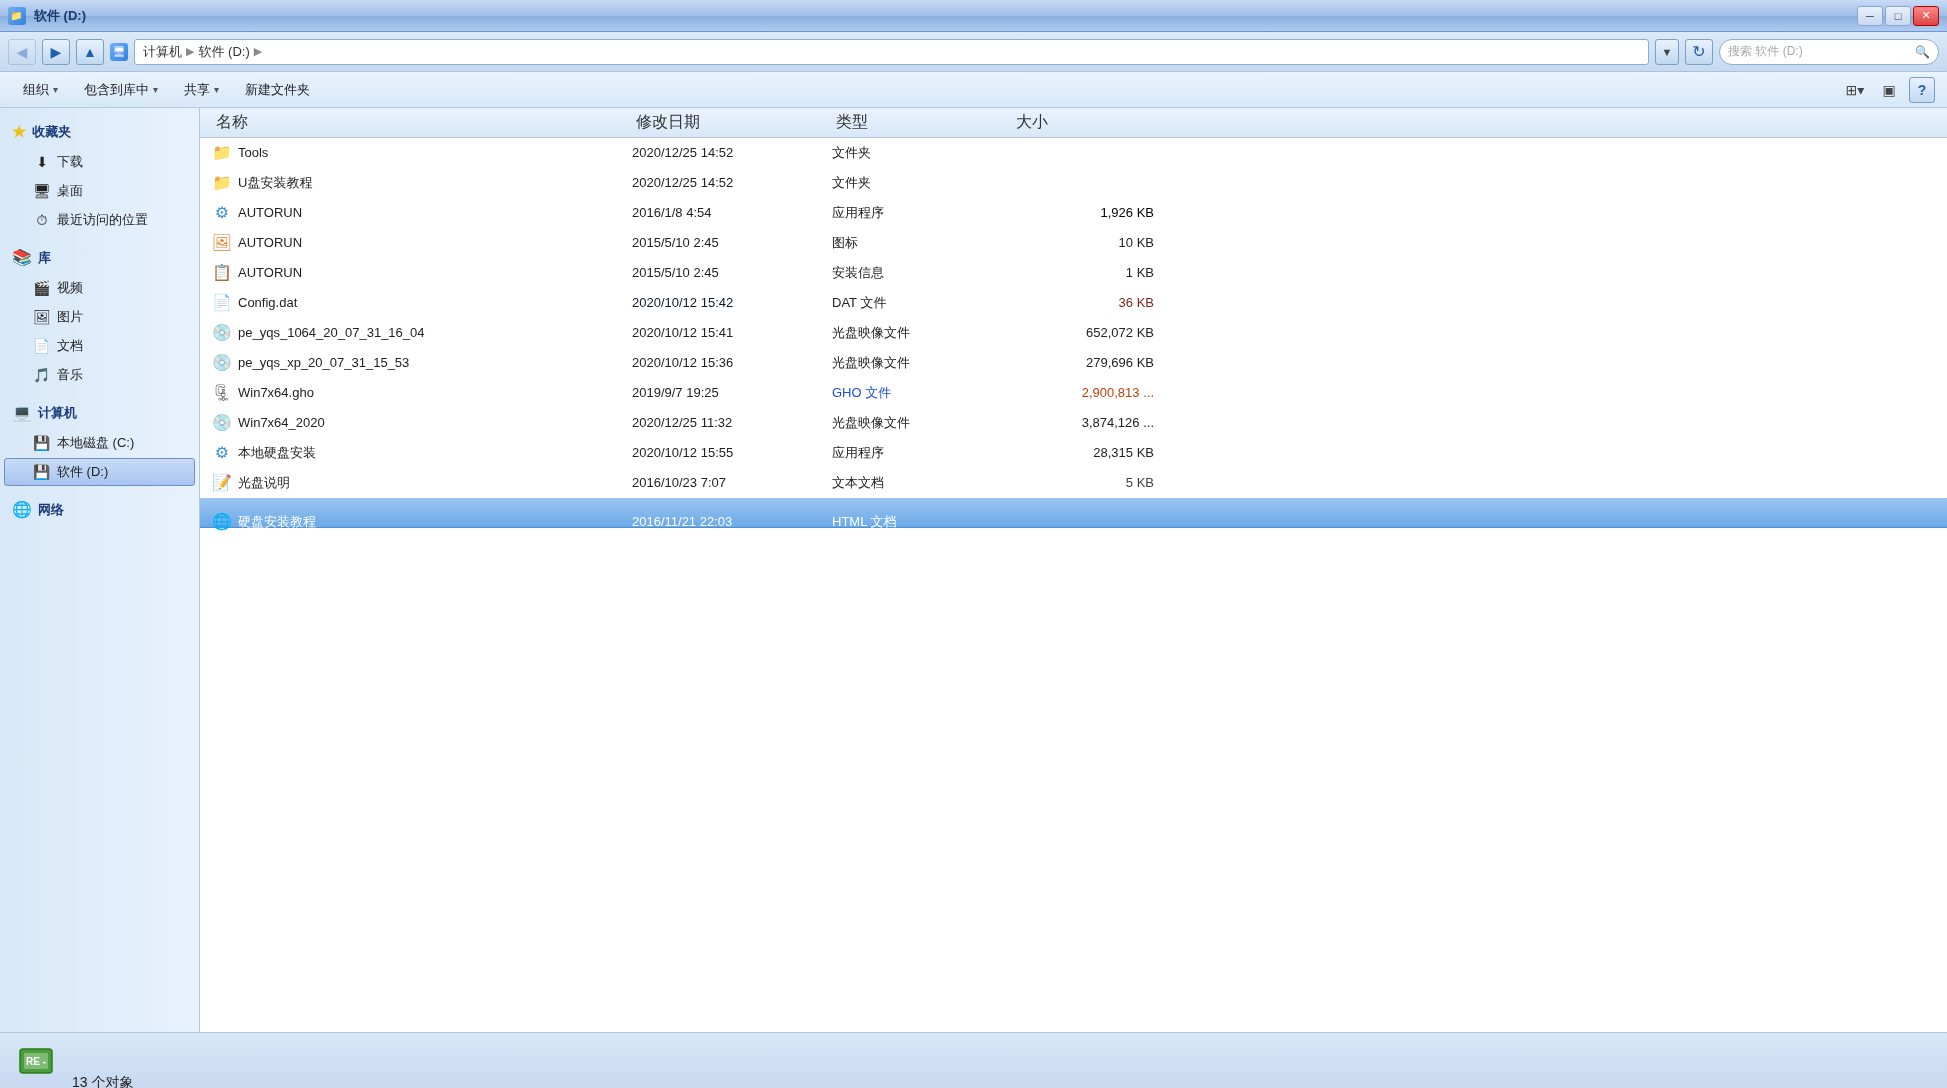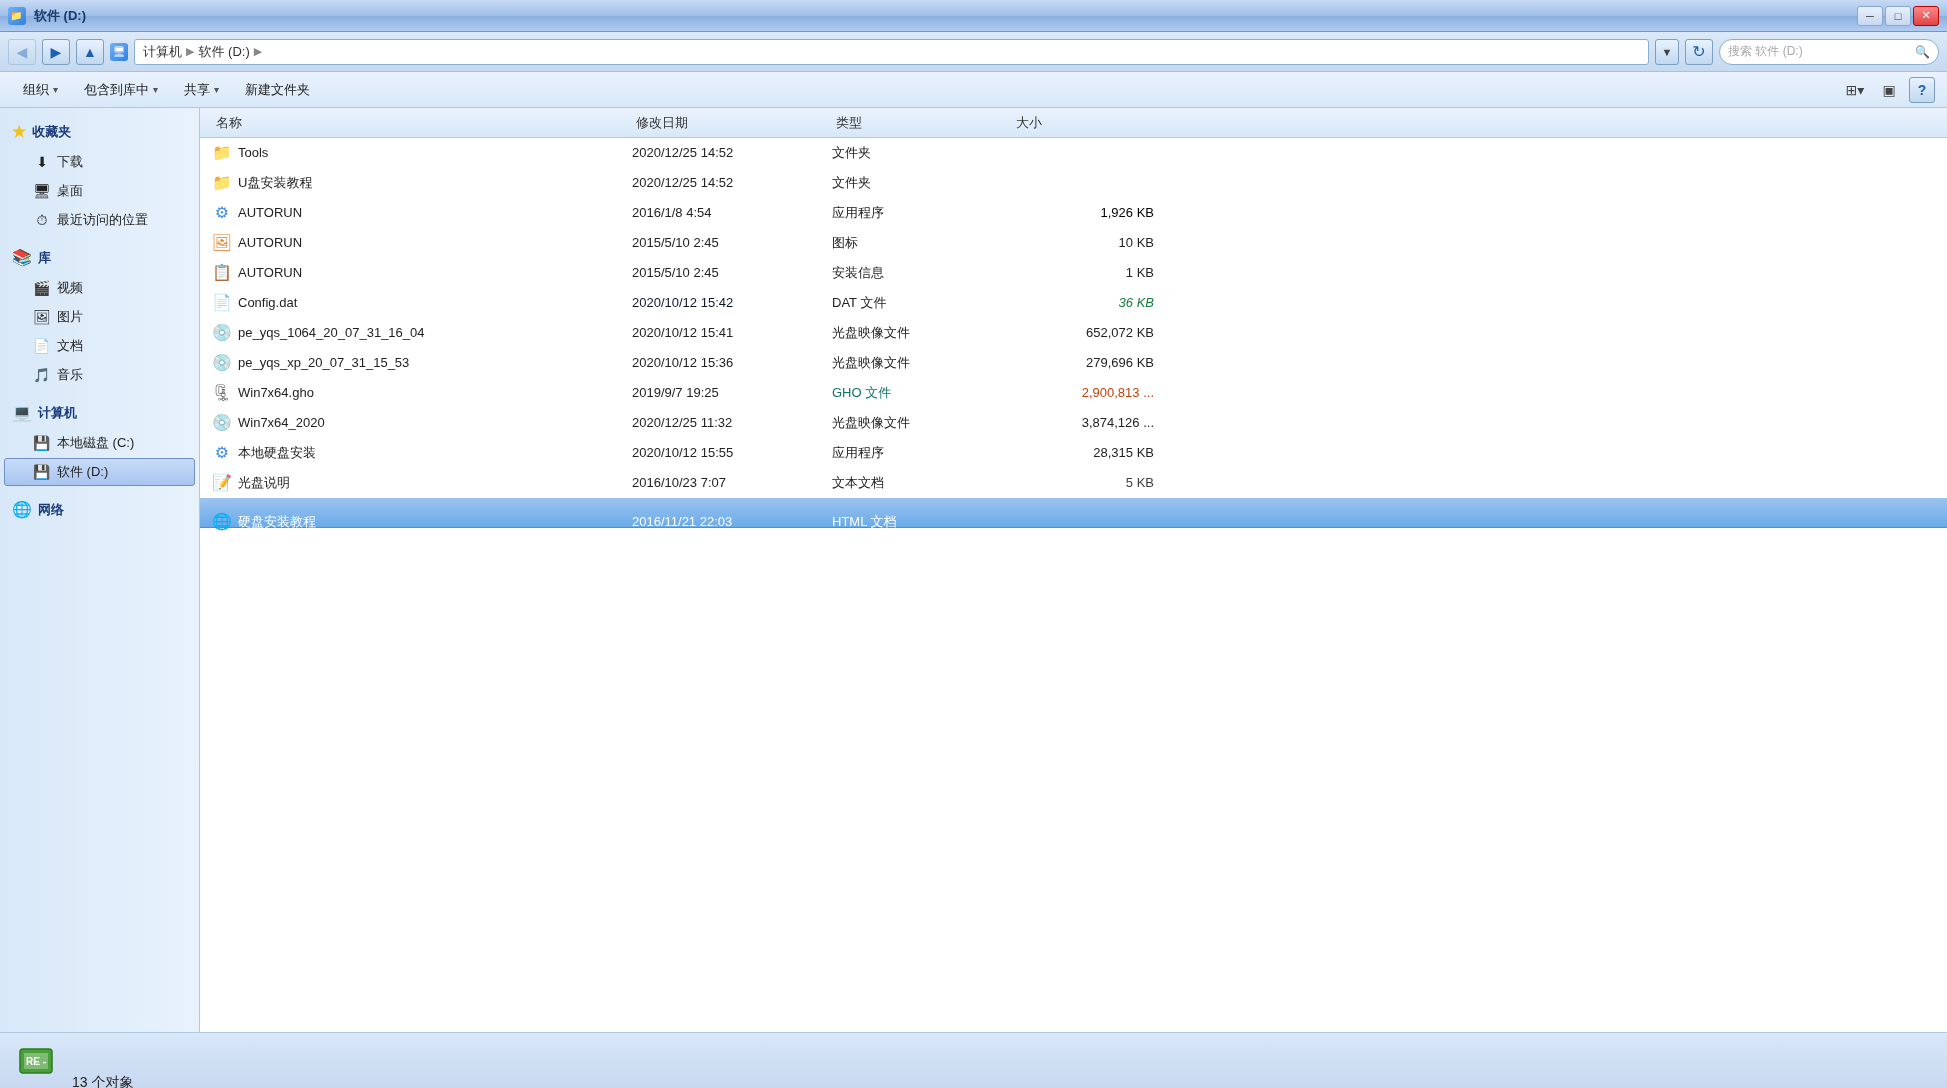--- a/index.html
+++ b/index.html
@@ -271,21 +271,21 @@
       display: grid;
       grid-template-columns: 420px 200px 180px 150px;
       background: linear-gradient(to bottom, #eaf2fd, #d8e8f8);
       border-bottom: 1px solid #b0c8e0;
       height: 30px;
       align-items: center;
       padding: 0 8px;
       flex-shrink: 0;
     }
     .col-header {
-      font-size: 13px;
+      font-size: 16px;
       color: #333;
       padding: 0 8px;
       cursor: pointer;
       user-select: none;
     }
     .file-list {
       flex: 1;
       overflow-y: auto;
       background: #fff;
     }
@@ -536,21 +536,21 @@
     <div class="file-cell" style="color:#222">安装信息</div>
     <div class="file-cell" style="color:#222; justify-content:flex-end;">1 KB</div>
   </div>
         <div class="file-row">
     <div class="file-cell" style="color:#222">
       <span class="file-icon" style="color:#808080">📄</span>
       <span>Config.dat</span>
     </div>
     <div class="file-cell" style="color:#0f172a">2020/10/12 15:42</div>
     <div class="file-cell" style="color:#222">DAT 文件</div>
-    <div class="file-cell" style="color:#15803d; justify-content:flex-end;font-style:italic;">36 KB</div>
+    <div class="file-cell" style="color:#7f1d1d; justify-content:flex-end;">36 KB</div>
   </div>
         <div class="file-row">
     <div class="file-cell" style="color:#222">
       <span class="file-icon" style="color:#8060c0">💿</span>
       <span>pe_yqs_1064_20_07_31_16_04</span>
     </div>
     <div class="file-cell" style="color:#222">2020/10/12 15:41</div>
     <div class="file-cell" style="color:#222">光盘映像文件</div>
     <div class="file-cell" style="color:#222; justify-content:flex-end;">652,072 KB</div>
   </div>
@@ -562,21 +562,21 @@
     <div class="file-cell" style="color:#222">2020/10/12 15:36</div>
     <div class="file-cell" style="color:#222">光盘映像文件</div>
     <div class="file-cell" style="color:#222; justify-content:flex-end;">279,696 KB</div>
   </div>
         <div class="file-row">
     <div class="file-cell" style="color:#222">
       <span class="file-icon" style="color:#606060">🗜</span>
       <span>Win7x64.gho</span>
     </div>
     <div class="file-cell" style="color:#222">2019/9/7 19:25</div>
-    <div class="file-cell" style="color:#0f766e">GHO 文件</div>
+    <div class="file-cell" style="color:#1d4ed8">GHO 文件</div>
     <div class="file-cell" style="color:#c2410c; justify-content:flex-end;">2,900,813 ...</div>
   </div>
         <div class="file-row">
     <div class="file-cell" style="color:#222">
       <span class="file-icon" style="color:#8060c0">💿</span>
       <span>Win7x64_2020</span>
     </div>
     <div class="file-cell" style="color:#222">2020/12/25 11:32</div>
     <div class="file-cell" style="color:#222">光盘映像文件</div>
     <div class="file-cell" style="color:#222; justify-content:flex-end;">3,874,126 ...</div>

